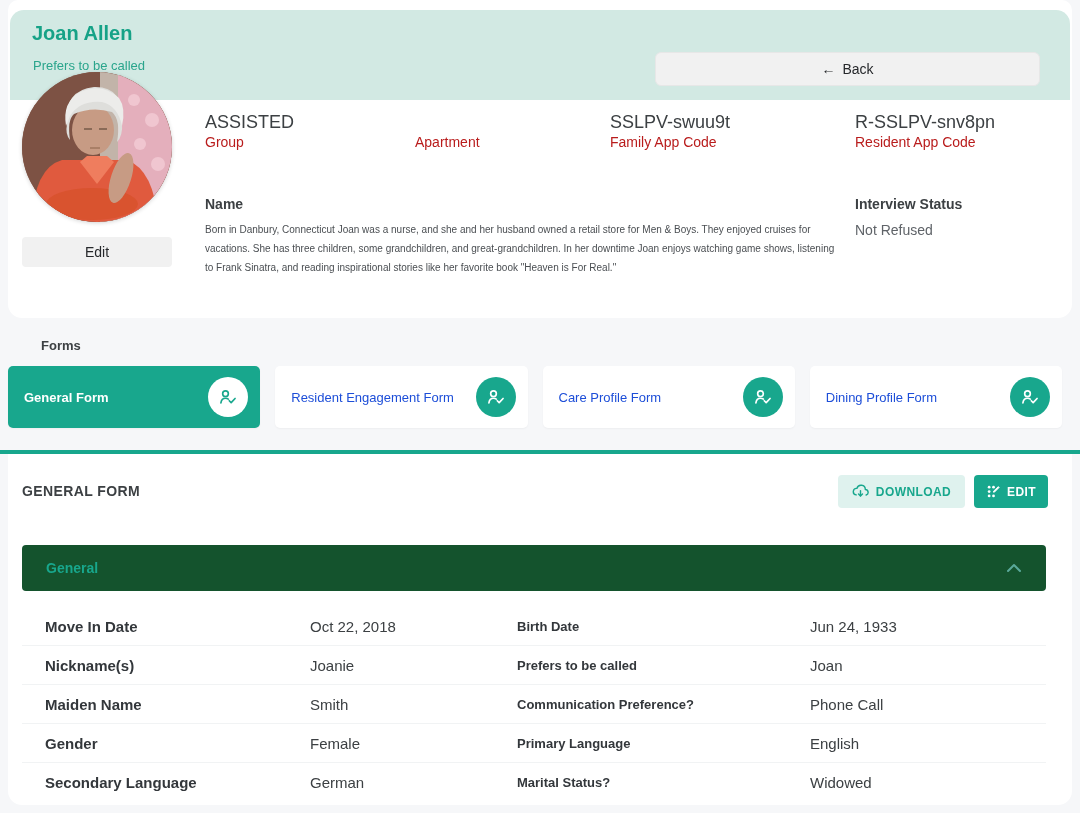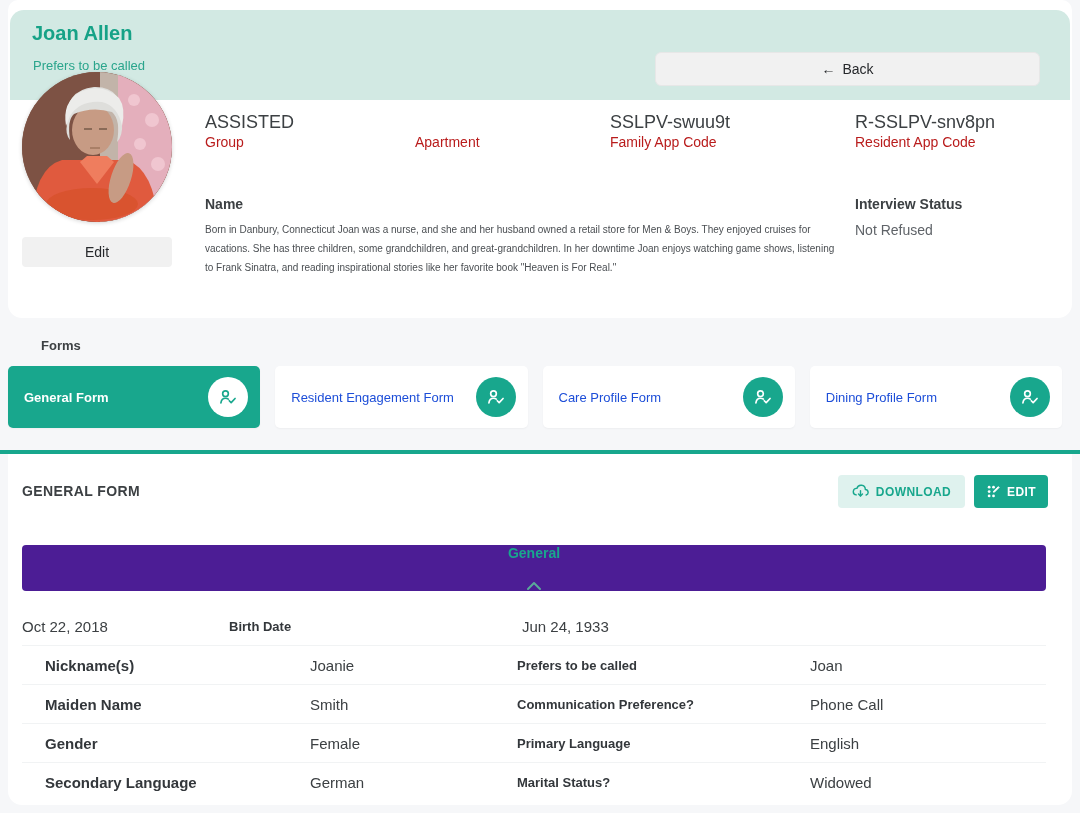--- a/index.html
+++ b/index.html
@@ -41,21 +41,21 @@
 
   .teal-divider { position:absolute; left:0; right:0; top:450px; height:4px; background:#18a78d; }
 
   
   .form-card { position:absolute; left:8px; right:8px; top:454px; height:351px; background:#fff; border-radius:0 0 14px 14px; }
   .form-title { position:absolute; left:14px; top:29px; font-size:14px; font-weight:bold; letter-spacing:.4px; color:#3c4043; }
   .panel-actions { position:absolute; right:24px; top:21px; display:flex; gap:9px; }
   .dl-btn { height:33px; padding:0 14px; background:#dff2ee; border:none; border-radius:4px; display:flex; align-items:center; gap:7px; font-size:12px; font-weight:bold; letter-spacing:.4px; color:#18a78d; font-family:"Liberation Sans",sans-serif; cursor:pointer; }
   .edit2-btn { height:33px; padding:0 12px; background:#18a78d; border:none; border-radius:4px; display:flex; align-items:center; gap:6px; font-size:12px; font-weight:bold; letter-spacing:.4px; color:#fff; font-family:"Liberation Sans",sans-serif; cursor:pointer; }
 
-  .accordion { position:absolute; left:14px; right:26px; top:91px; height:46px; background:#4c1d95; border-radius:4px; display:flex; align-items:center; justify-content:space-between; padding:0 24px; cursor:pointer;flex-direction:column; }
+  .accordion { position:absolute; left:14px; right:26px; top:91px; height:46px; background:#14532d; border-radius:4px; display:flex; align-items:center; justify-content:space-between; padding:0 24px; cursor:pointer; }
   .accordion-title { font-size:14px; font-weight:bold; color:#18a78d; }
 
   .rows { position:absolute; left:14px; right:26px; top:153px; }
   .row { height:39px; display:flex; align-items:center; border-bottom:1px solid #f1f3f4; }
   .row:last-child { border-bottom:none; }
   .c-label1 { width:288px; padding-left:23px; font-size:15px; font-weight:bold; color:#33373b; }
   .c-value1 { width:207px; font-size:15px; color:#3c4043; }
   .c-label2 { width:293px; font-size:13px; font-weight:bold; color:#33373b; }
   .c-value2 { flex:1; font-size:15px; color:#3c4043; }
 
@@ -202,20 +202,21 @@
       <span class="accordion-title">General</span>
       <span class="ico">
         <svg width="16" height="10" viewBox="0 0 16 10" fill="none" stroke="#5aa99a" stroke-width="2" stroke-linecap="round" stroke-linejoin="round">
             <path d="M2 8 8 2 14 8"></path>
           </svg>
       </span>
     </div>
 
     <div class="rows">
       <div class="row">
+        <span class="c-label1">Move In Date</span>
         <span class="c-value1">Oct 22, 2018</span>
         <span class="c-label2">Birth Date</span>
         <span class="c-value2">Jun 24, 1933</span>
       </div>
       <div class="row">
         <span class="c-label1">Nickname(s)</span>
         <span class="c-value1">Joanie</span>
         <span class="c-label2">Prefers to be called</span>
         <span class="c-value2">Joan</span>
       </div>

